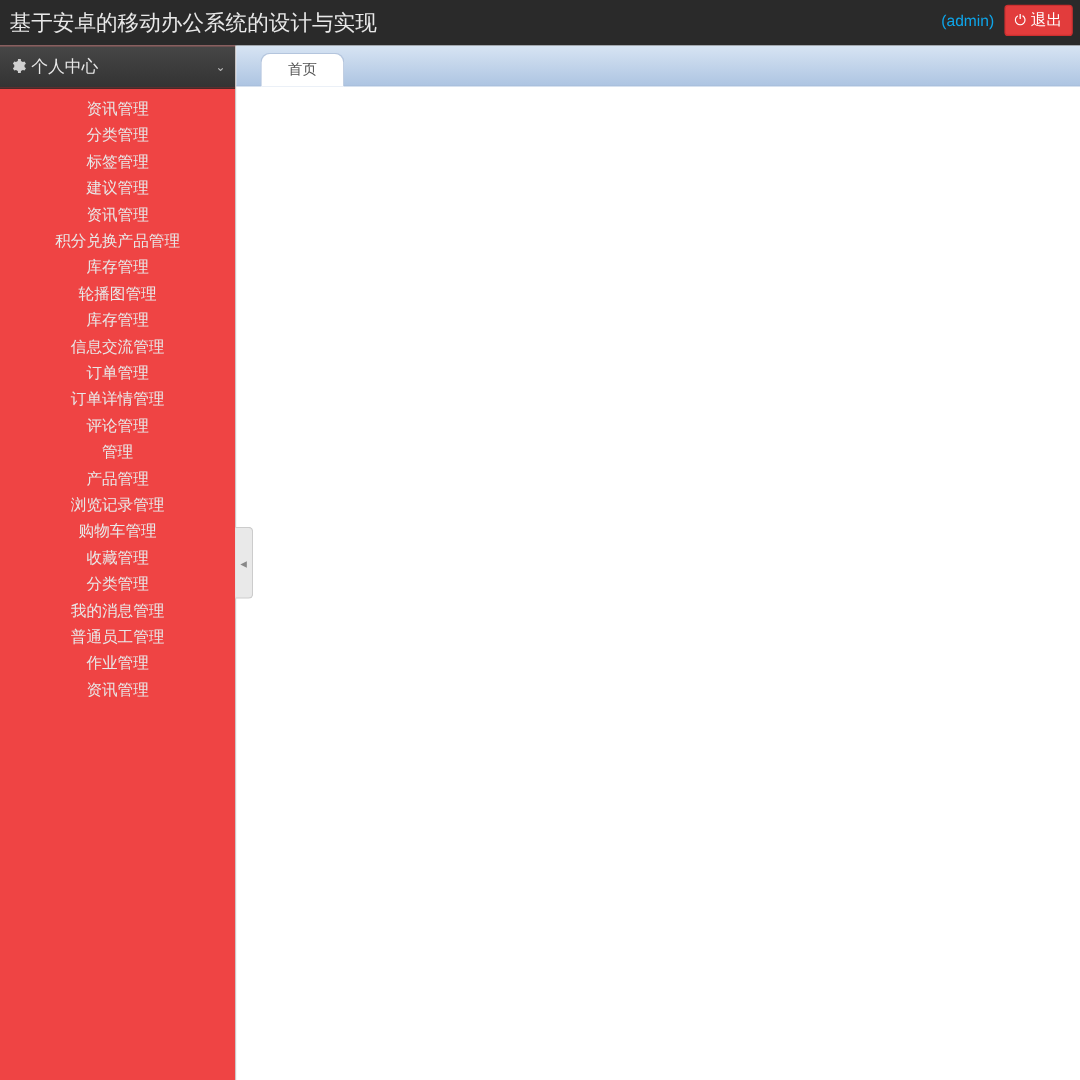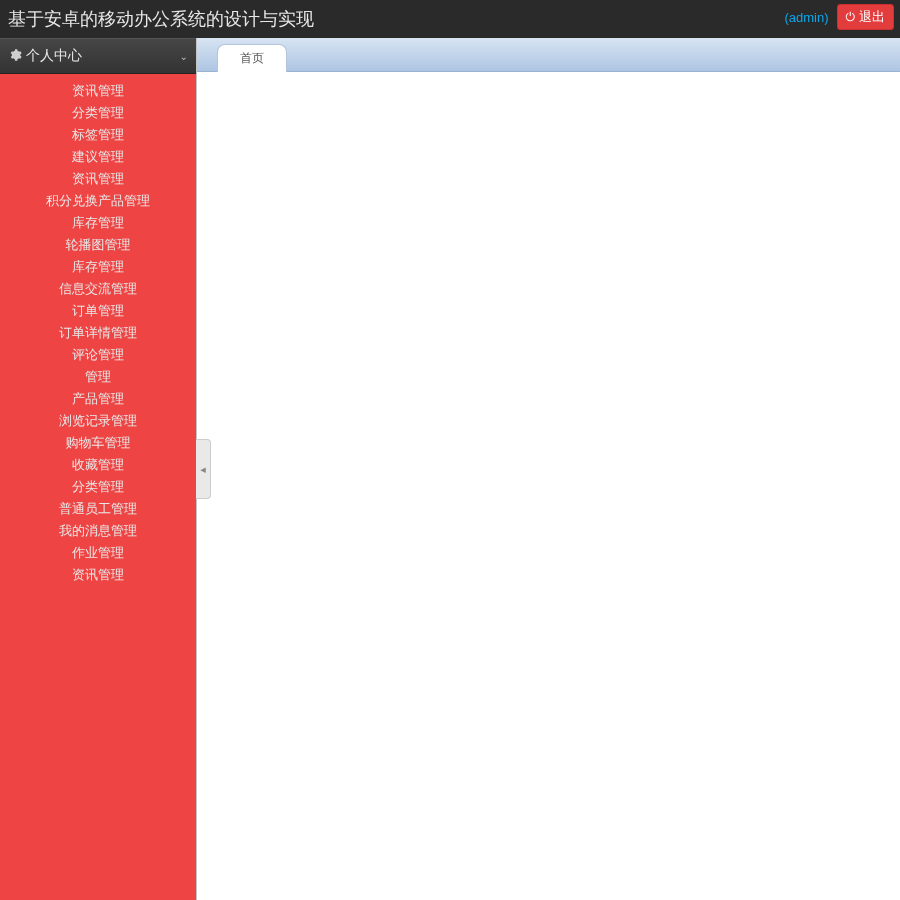--- a/index.html
+++ b/index.html
@@ -191,22 +191,22 @@
         <div class="sidebar-item"><span>信息交流管理</span></div>
         <div class="sidebar-item"><span>订单管理</span></div>
         <div class="sidebar-item"><span>订单详情管理</span></div>
         <div class="sidebar-item"><span>评论管理</span></div>
         <div class="sidebar-item"><span>管理</span></div>
         <div class="sidebar-item"><span>产品管理</span></div>
         <div class="sidebar-item"><span>浏览记录管理</span></div>
         <div class="sidebar-item"><span>购物车管理</span></div>
         <div class="sidebar-item"><span>收藏管理</span></div>
         <div class="sidebar-item"><span>分类管理</span></div>
+        <div class="sidebar-item"><span>我的消息管理</span></div>
         <div class="sidebar-item"><span>普通员工管理</span></div>
-        <div class="sidebar-item"><span>我的消息管理</span></div>
         <div class="sidebar-item"><span>作业管理</span></div>
         <div class="sidebar-item"><span>资讯管理</span></div>
       </div>
   </div>
 
   <div class="main">
     <div class="tab-strip">
       <div class="tab">
         <span>首页</span>
       </div>

